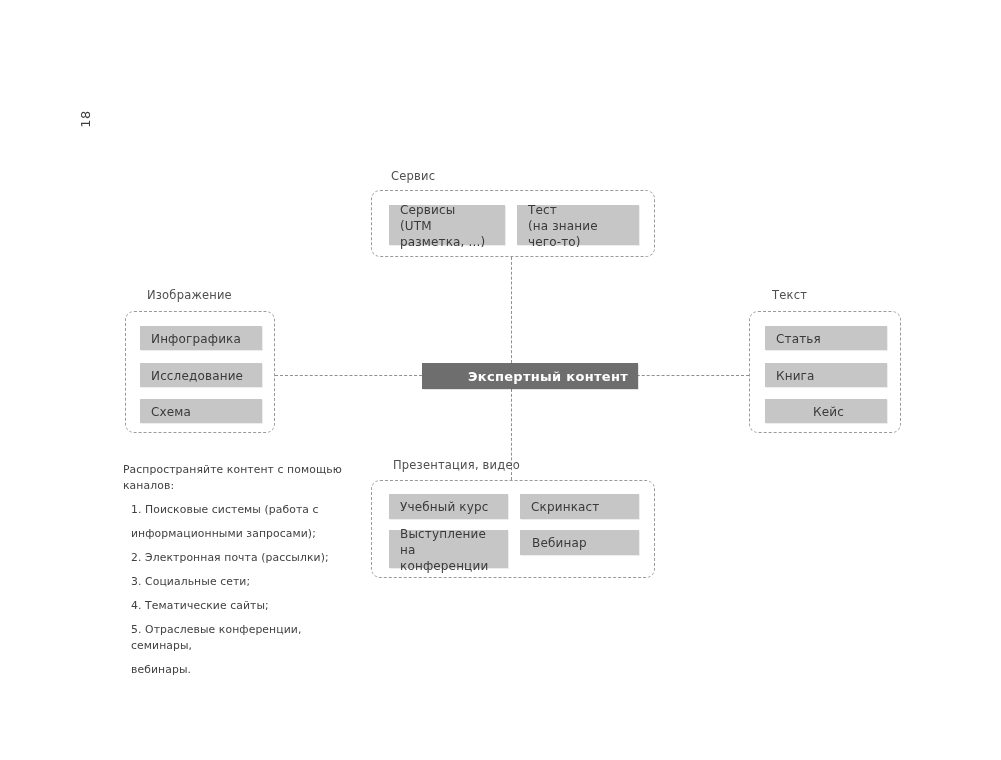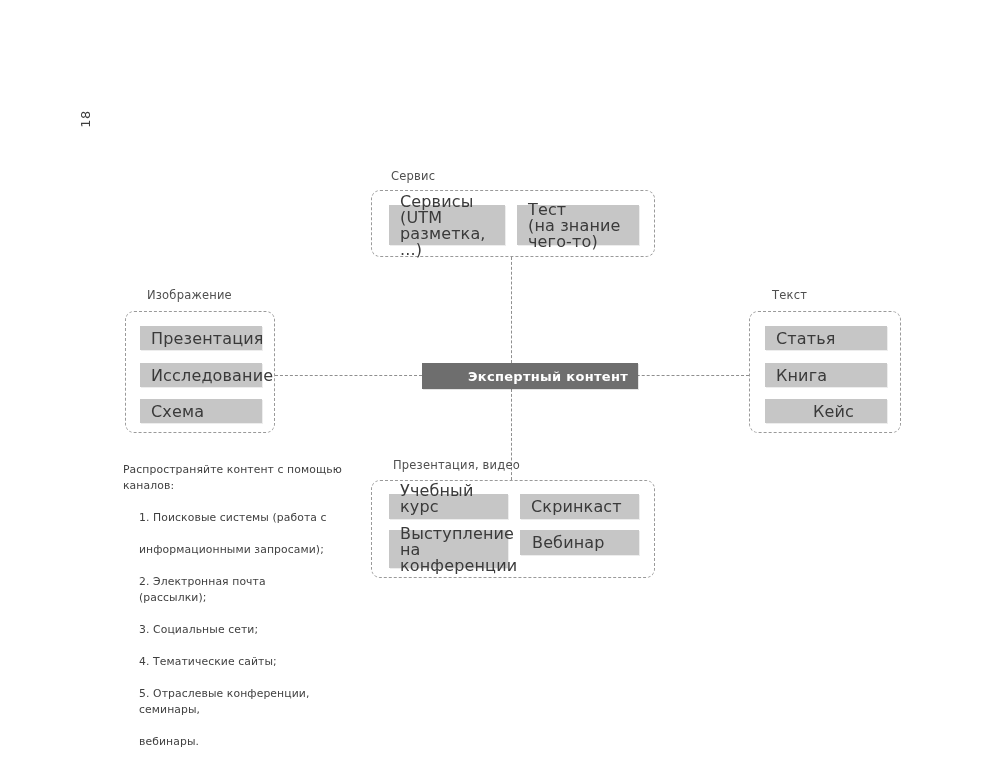--- a/index.html
+++ b/index.html
@@ -64,21 +64,21 @@
     white-space: nowrap;
     letter-spacing: 0.2px;
   }
 
   
   .chip {
     position: absolute;
     background: #c6c6c6;
     box-sizing: border-box;
     padding: 5px 9px 4px 11px;
-    font-size: 16px;
+    font-size: 12px;
     line-height: 16px;
     color: #3a3a3a;
     letter-spacing: 0.15px;
     box-shadow: 1px 1px 0 rgba(0,0,0,0.07);
     display: flex;
     flex-direction: column;
     justify-content: center;
   }
   .chip span { display: block; }
 
@@ -118,21 +118,21 @@
     position: absolute;
     left: 123px;
     top: 462px;
     width: 225px;
     font-size: 10.8px;
     line-height: 16px;
     color: #3f3f3f;
     letter-spacing: 0.1px;
   }
   .channels-block .lead { margin: 0 0 0 0; }
-  .channels-block .li { margin: 16px; }
+  .channels-block .li { margin: 8px; }
 </style>
 </head>
 <body>
 
 <div id="page">
 
   <div class="page-number">18</div>
 
   <div class="conn-v" style="left:511px; top:257px; height:106px;"></div>
   <div class="conn-v" style="left:511px; top:389px; height:91px;"></div>
@@ -147,21 +147,21 @@
     </div>
     <div class="chip" style="left:145px; top:14px; width:122px; height:40px;">
       <span>Тест</span>
       <span>(на знание чего-то)</span>
     </div>
   </div>
 
   <div class="group-label" style="left:147px; top:288px;">Изображение</div>
   <div class="group" style="left:125px; top:311px; width:150px; height:122px;">
     <div class="chip" style="left:14px; top:14px; width:122px; height:24px;">
-      <span>Презентация</span>
+      <span>Инфографика</span>
     </div>
     <div class="chip" style="left:14px; top:51px; width:122px; height:24px;">
       <span>Исследование</span>
     </div>
     <div class="chip" style="left:14px; top:87px; width:122px; height:24px;">
       <span>Схема</span>
     </div>
   </div>
 
   <div class="group-label" style="left:772px; top:288px;">Текст</div>

